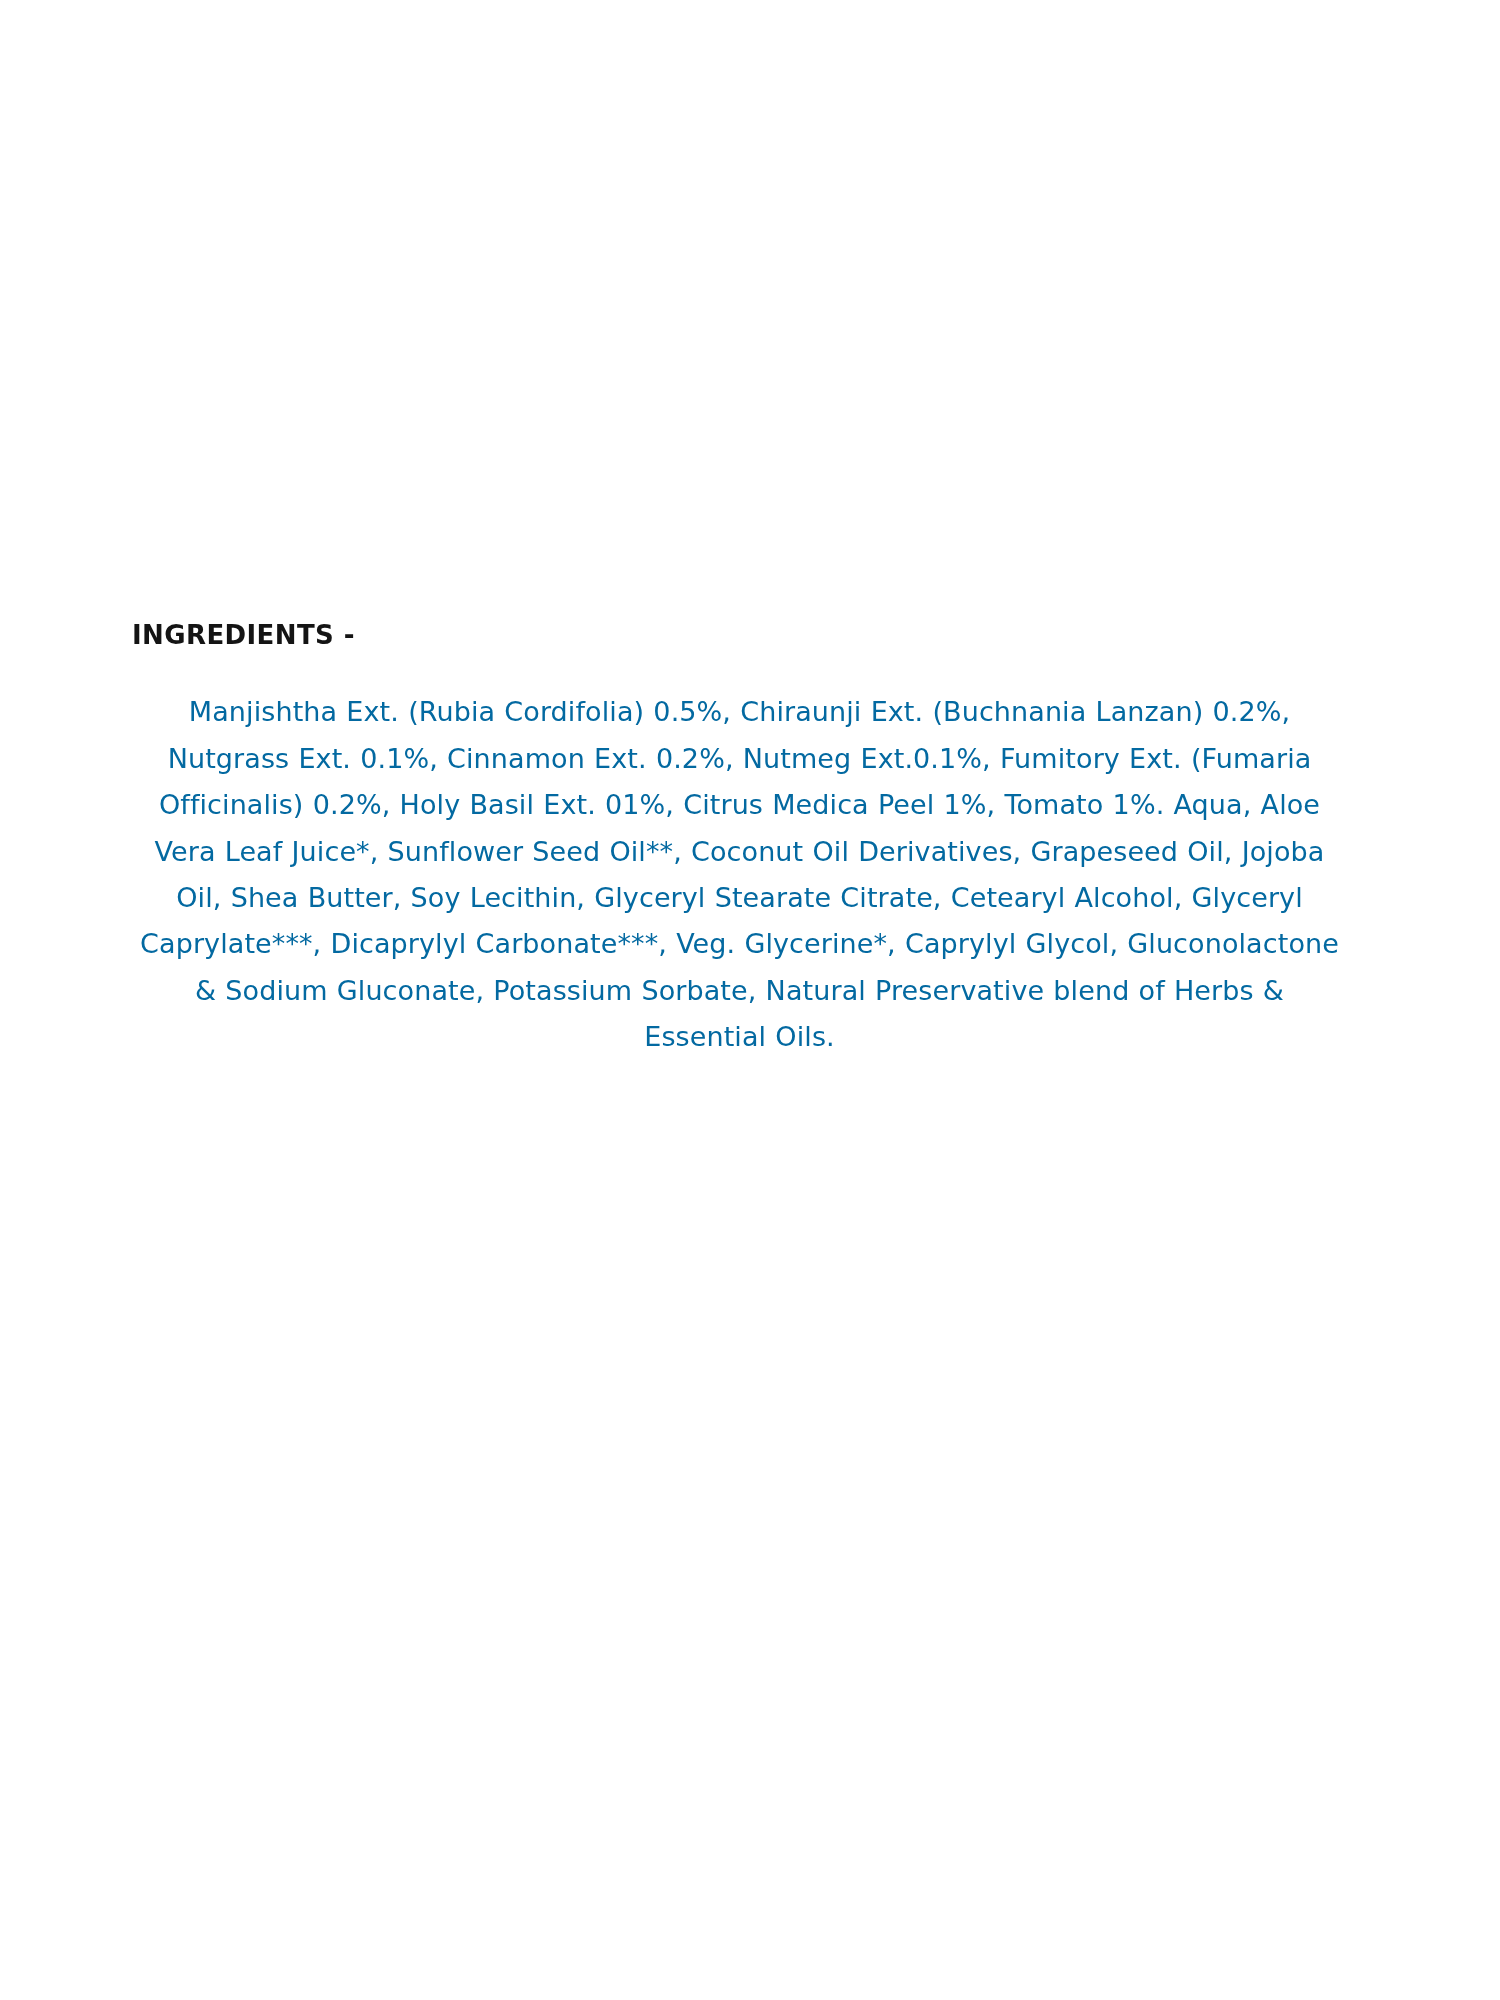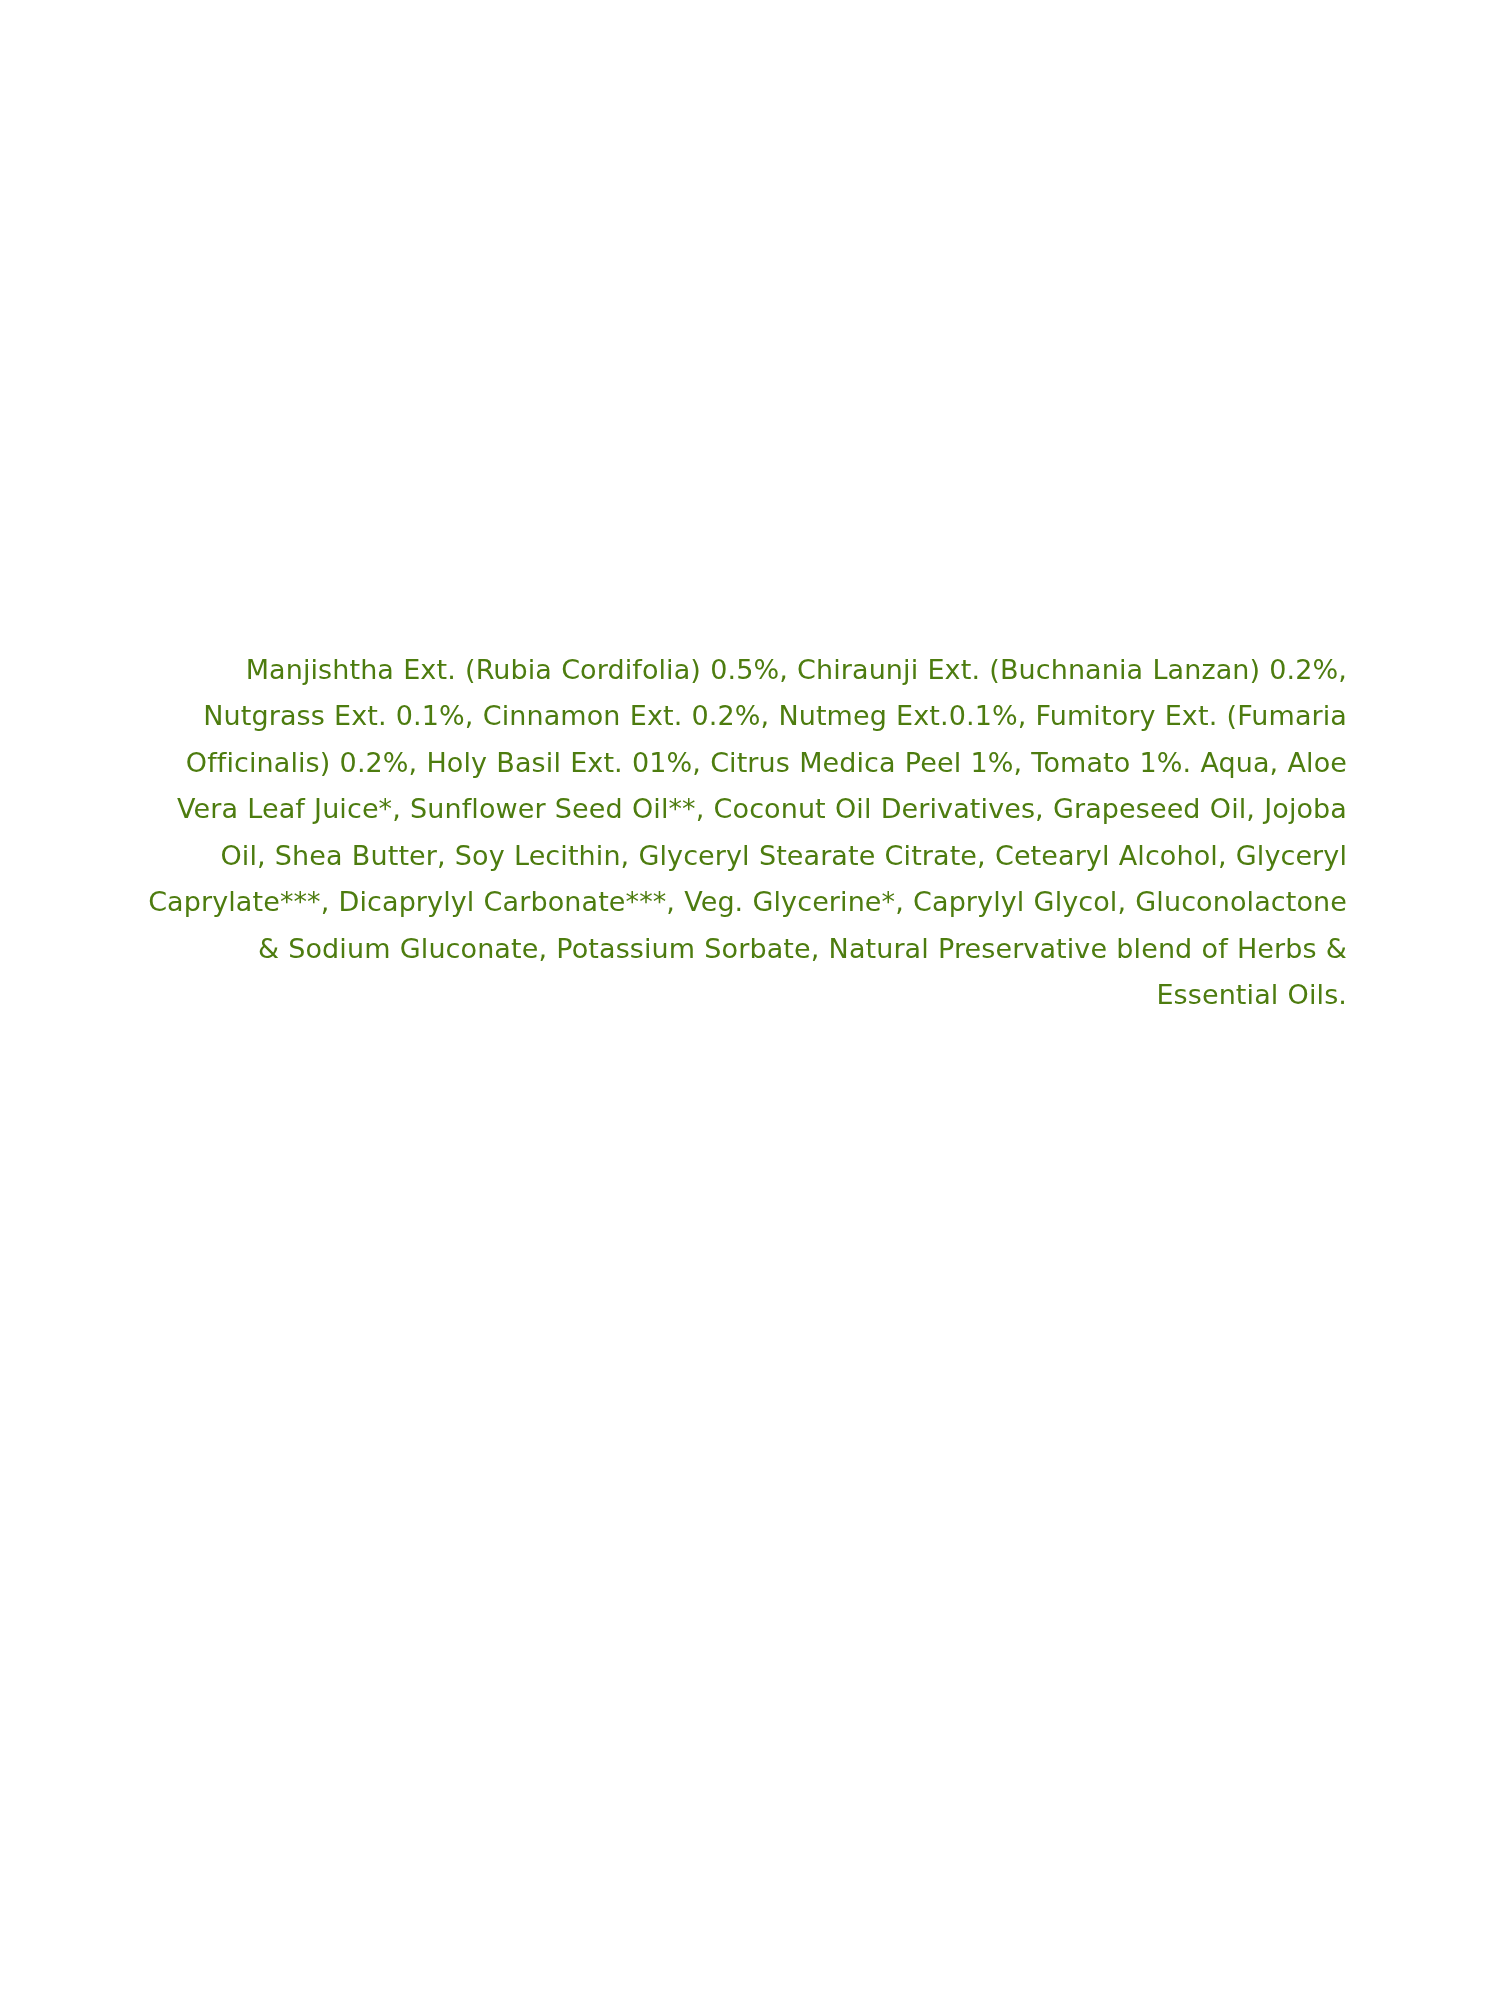--- a/index.html
+++ b/index.html
@@ -35,28 +35,29 @@
     font-weight: 700;
     letter-spacing: 0.4px;
     color: #141414;
     margin: 0 0 38px 0;
     line-height: 1.2;
   }
   .ingredients-body {
     font-family: "DejaVu Sans", sans-serif;
     font-size: 27px;
     font-weight: 400;
-    color: #4d7c0f;
+    color: #0369a1;
     line-height: 1.72;
     letter-spacing: 0.1px;
-    text-align: right;
+    text-align: center;
     word-spacing: 0.5px;
     max-width: 1215px;
   }
 </style>
 </head>
 <body>
 
 <div class="page">
   <div class="content">
+    <h1 class="section-heading">INGREDIENTS -</h1>
     <p class="ingredients-body">Manjishtha Ext. (Rubia Cordifolia) 0.5%, Chiraunji Ext. (Buchnania Lanzan) 0.2%, Nutgrass Ext. 0.1%, Cinnamon Ext. 0.2%, Nutmeg Ext.0.1%, Fumitory Ext. (Fumaria Officinalis) 0.2%, Holy Basil Ext. 01%, Citrus Medica Peel 1%, Tomato 1%. Aqua, Aloe Vera Leaf Juice*, Sunflower Seed Oil**, Coconut Oil Derivatives, Grapeseed Oil, Jojoba Oil, Shea Butter, Soy Lecithin, Glyceryl Stearate Citrate, Cetearyl Alcohol, Glyceryl Caprylate***, Dicaprylyl Carbonate***, Veg. Glycerine*, Caprylyl Glycol, Gluconolactone &amp; Sodium Gluconate, Potassium Sorbate, Natural Preservative blend of Herbs &amp; Essential Oils.</p>
   </div>
 </div>
 
 </body></html>

